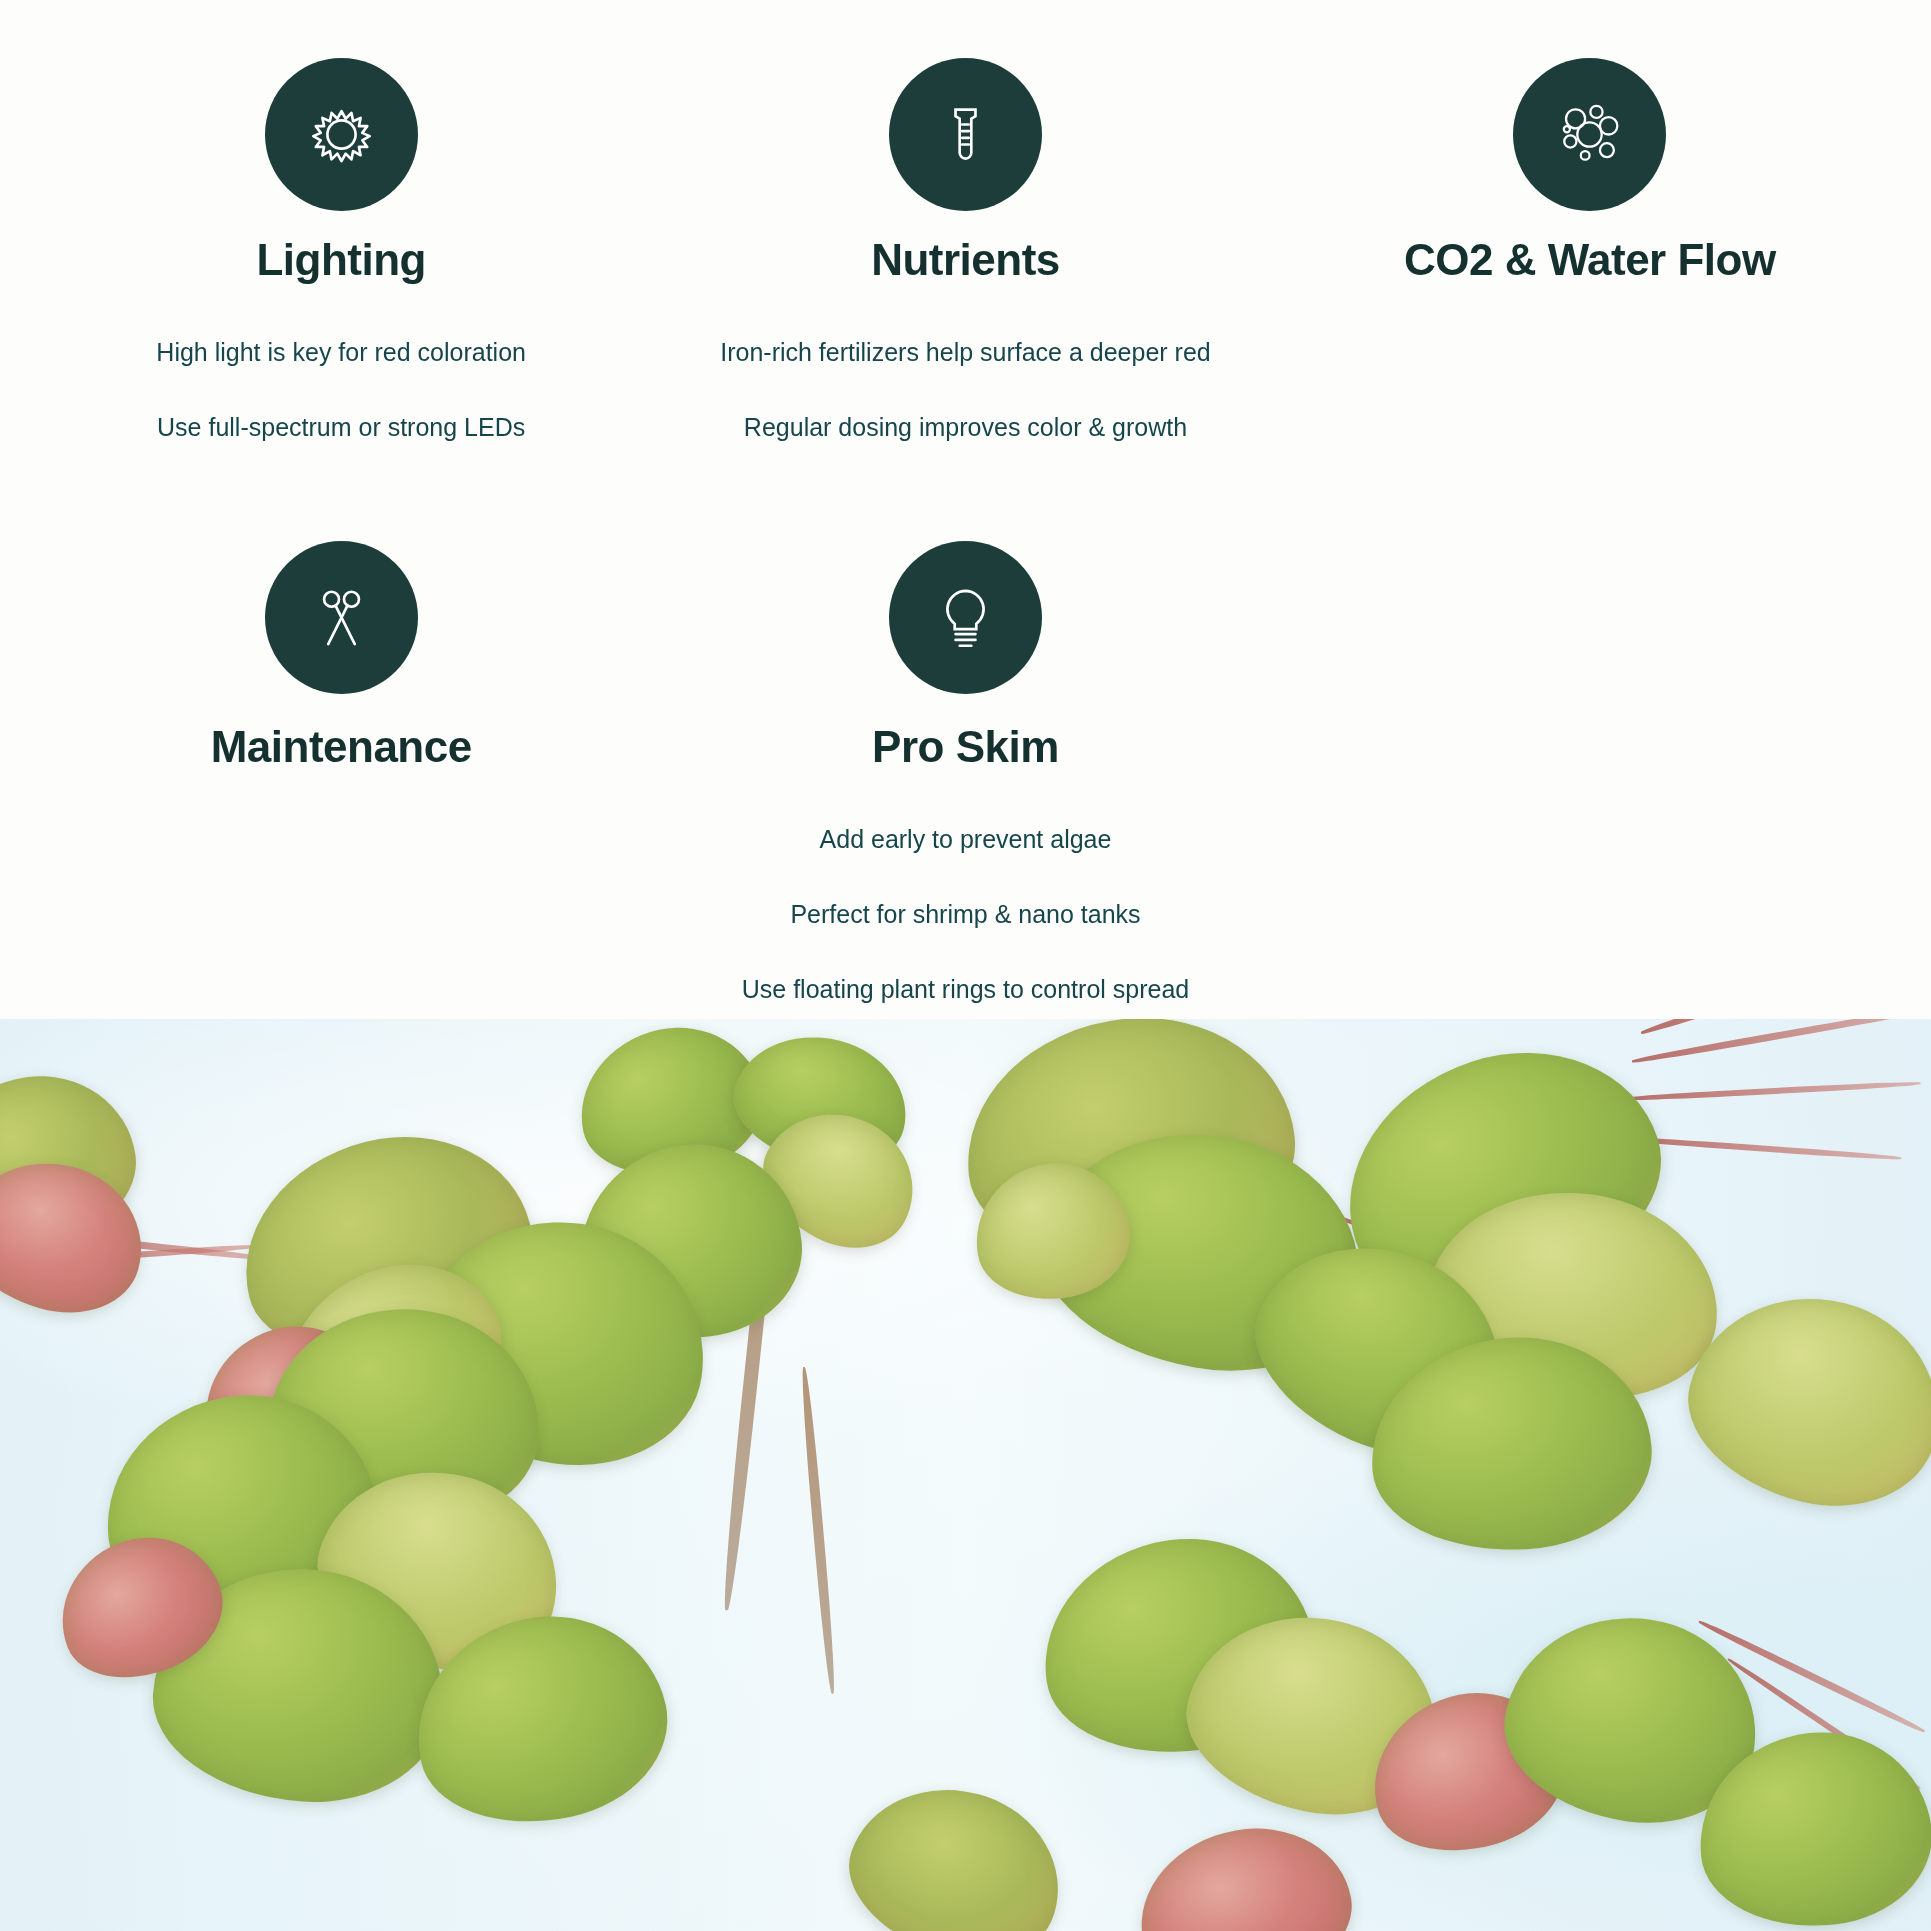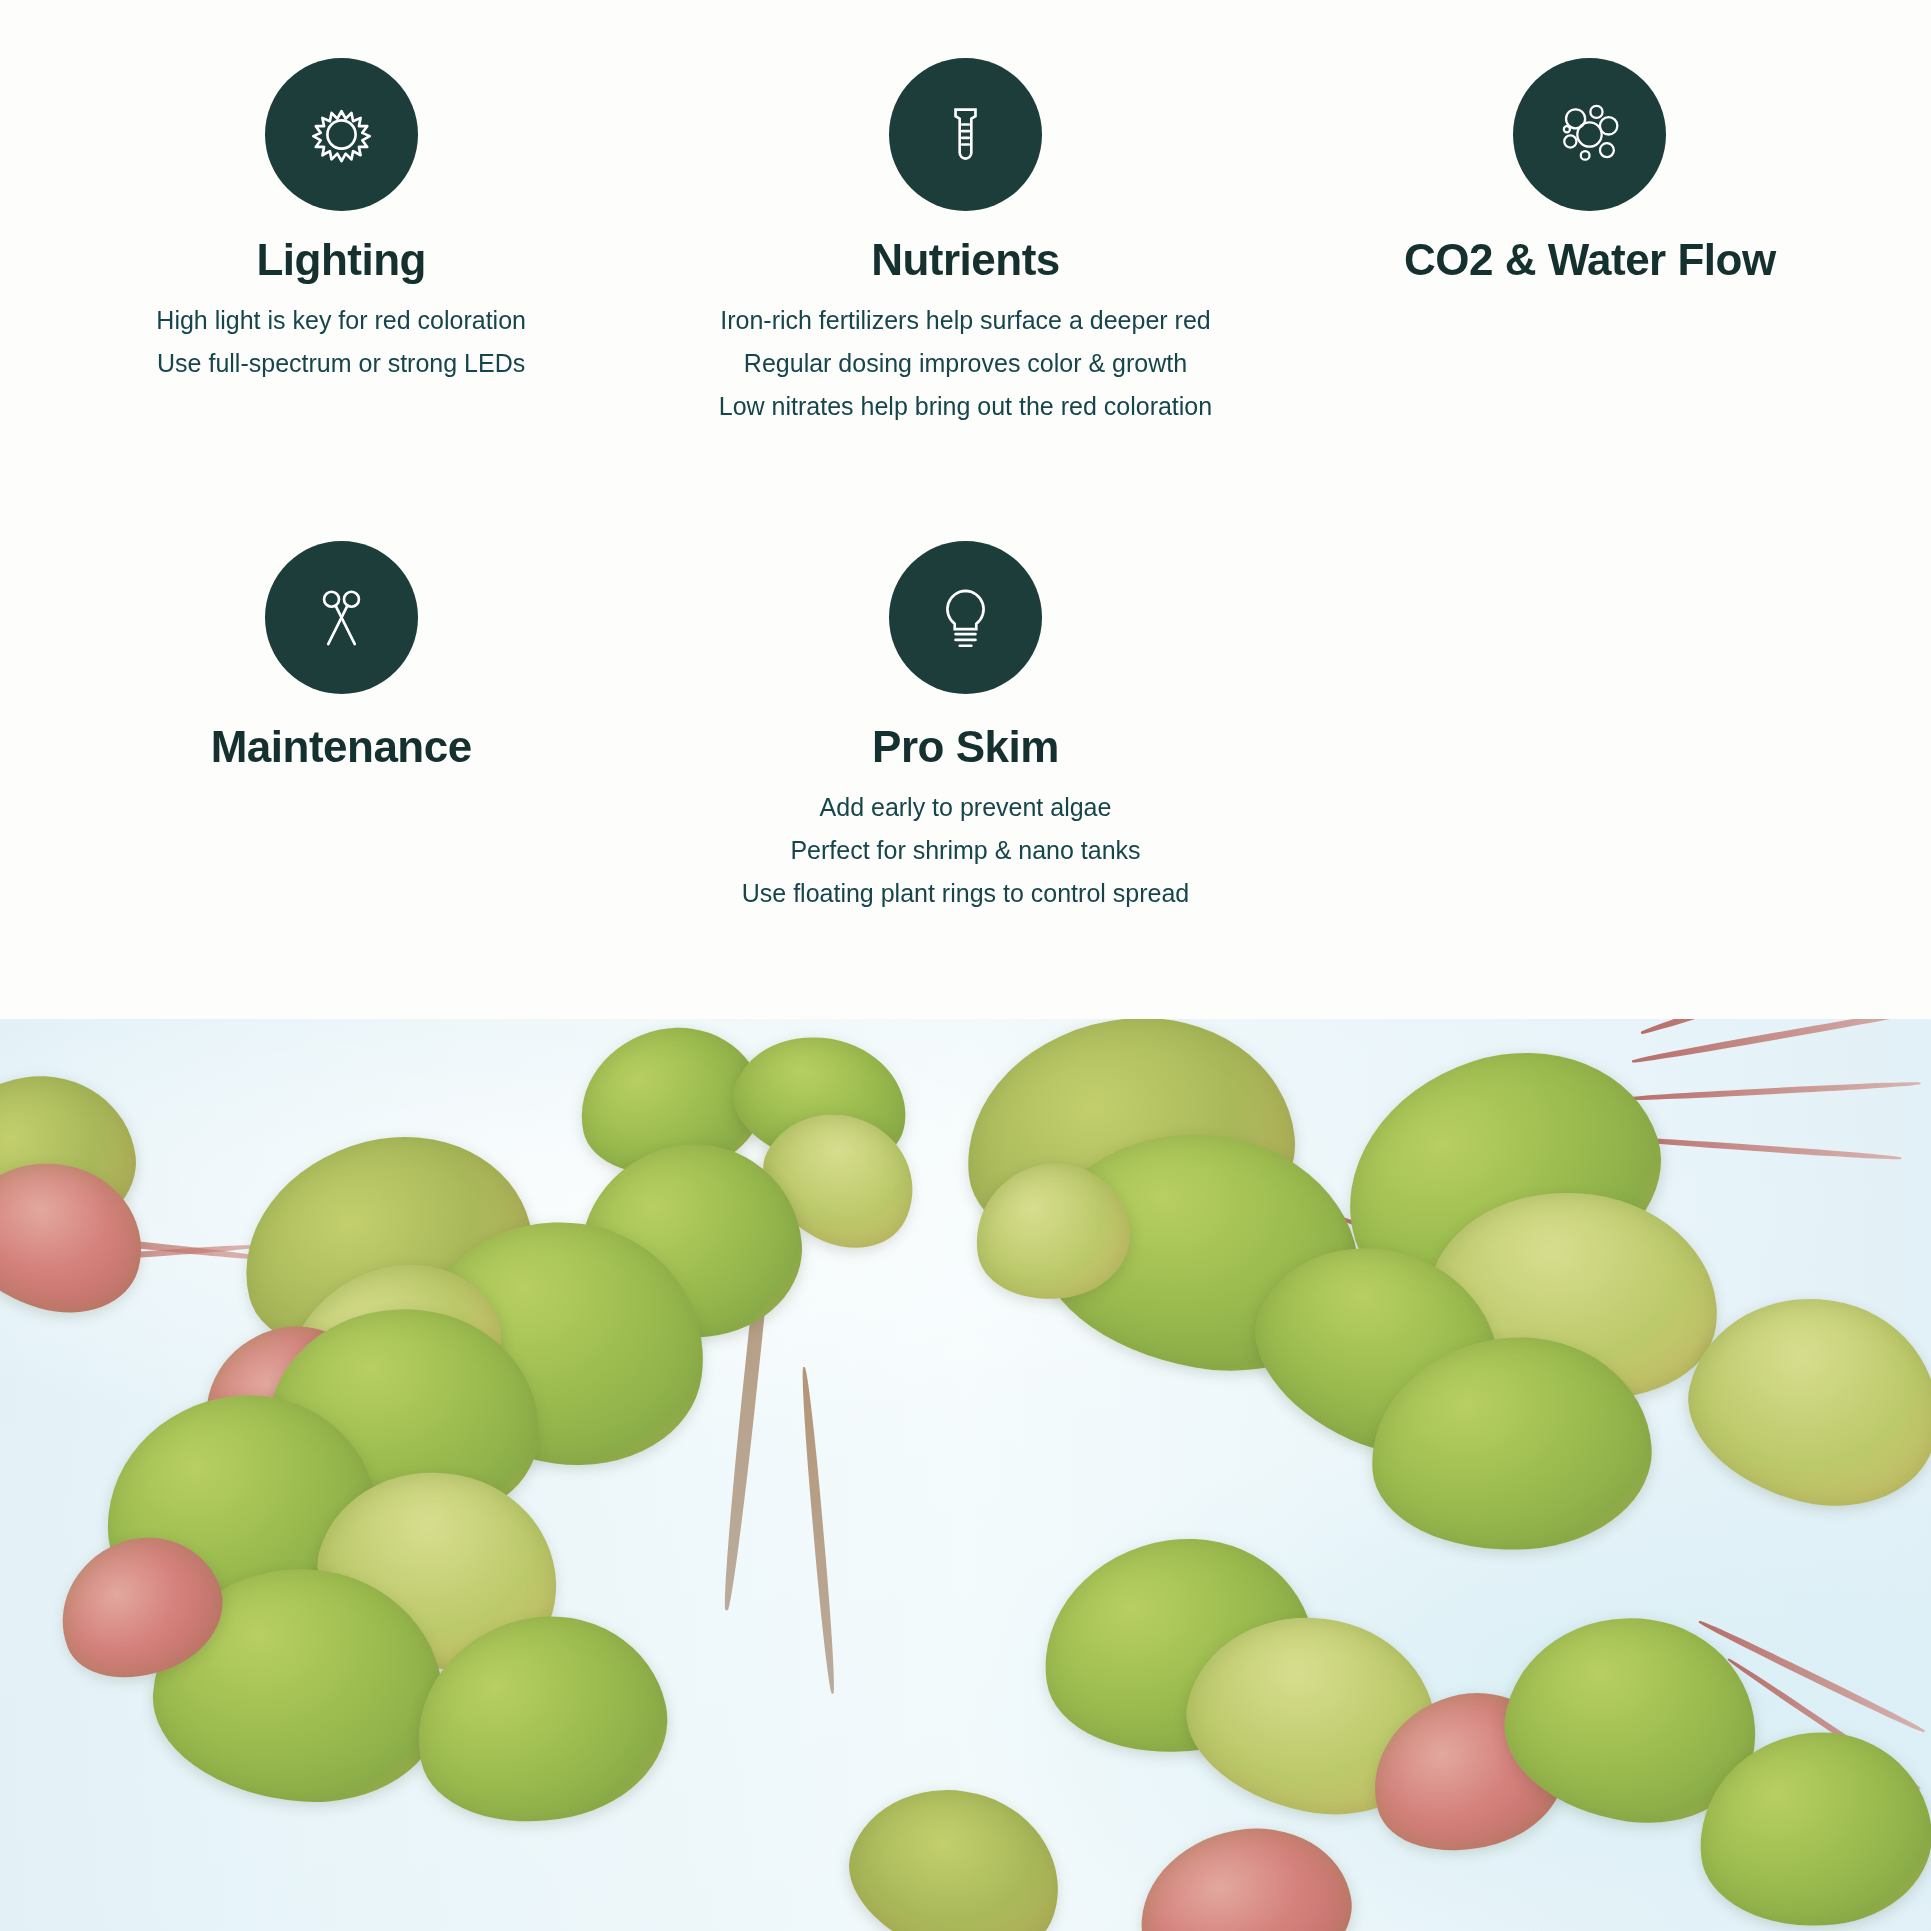--- a/index.html
+++ b/index.html
@@ -66,20 +66,21 @@
   .cell-lines {
     display: flex;
     flex-direction: column;
     gap: 11.6px;
   }
   .cell-line {
     font-size: 25px;
     color: #16464c;
     line-height: 1.25;
     white-space: nowrap;
+    margin-top: 32px;
   }
 
   
   .row2 .icon-circle { margin-bottom: 29px; }
 
   
   .photo {
     position: absolute;
     left: 0;
     top: 1019px;
@@ -153,21 +154,20 @@
       <div class="icon-circle">
         <svg width="83" height="83" viewBox="0 0 100 100" fill="none" stroke="#ffffff" stroke-width="3.2" stroke-linecap="round">
           <path d="M38 20 L62 20 L62 28 L57 31 L57 72 a7 7 0 0 1 -14 0 L43 31 L38 28 Z"></path>
           <path d="M46 38 H54 M46 46 H54 M46 54 H54 M46 62 H54"></path>
         </svg>
       </div>
       <div class="cell-title">Nutrients</div>
       <div class="cell-lines">
         <div class="cell-line">Iron-rich fertilizers help surface a deeper red</div>
         <div class="cell-line">Regular dosing improves color &amp; growth</div>
-        <div class="cell-line">Low nitrates help bring out the red coloration</div>
       </div>
     </div>
 
     <div class="cell row1">
       <div class="icon-circle">
         <svg width="87" height="87" viewBox="0 0 100 100" fill="none" stroke="#ffffff" stroke-width="2.6">
           <circle cx="34" cy="32" r="11"></circle>
           <circle cx="58" cy="24" r="7"></circle>
           <circle cx="72" cy="40" r="10"></circle>
           <circle cx="50" cy="50" r="14"></circle>

